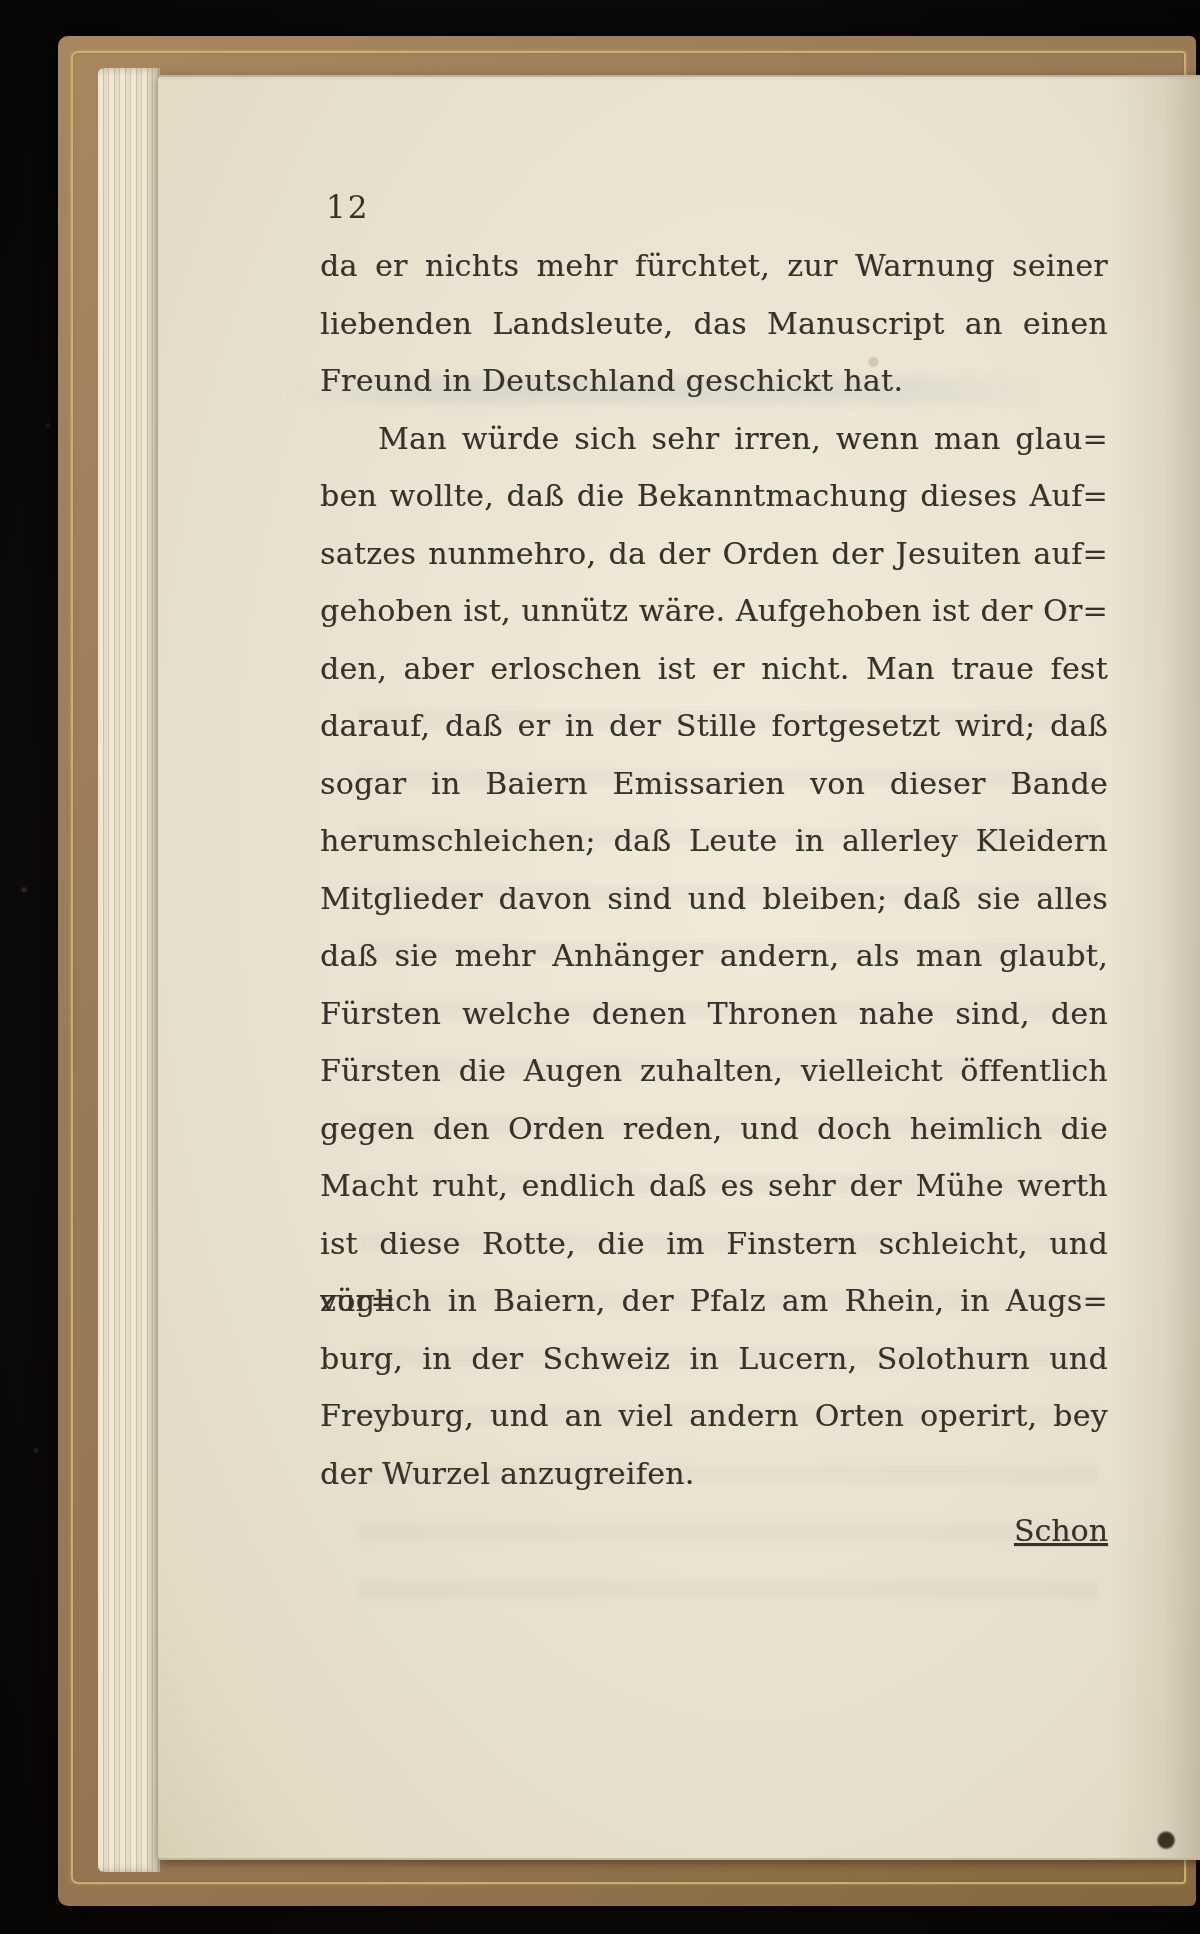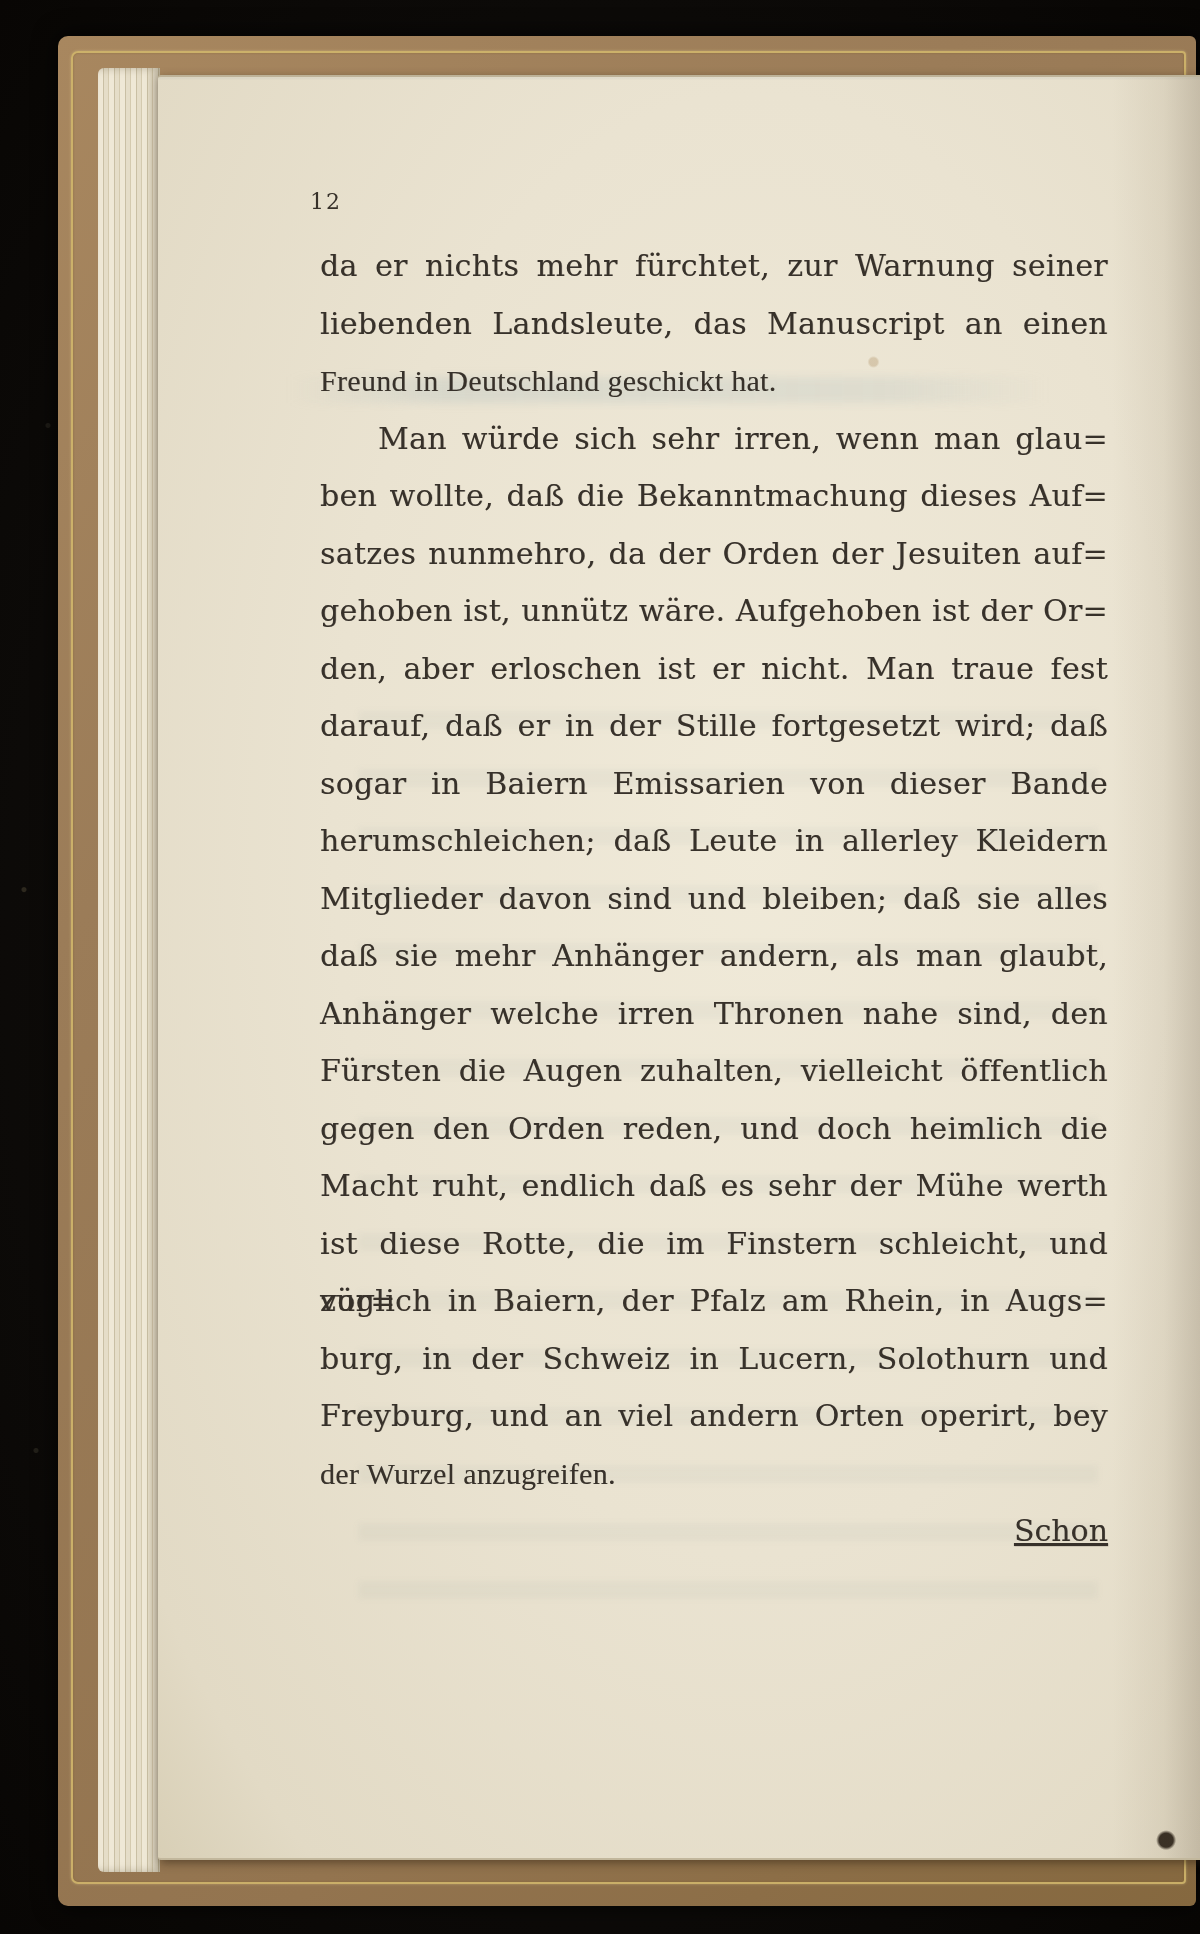--- a/index.html
+++ b/index.html
@@ -127,23 +127,23 @@
       rgba(45,32,18,0.42) 82%,
       rgba(20,14,8,0.65) 89%,
       rgba(20,14,8,0.25) 91%,
       rgba(236,229,212,0.95) 94%,
       rgba(196,183,152,0.9) 100%);
     pointer-events: none;
   }
 
   .folio {
     position: absolute;
-    left: 152px;
+    left: 168px;
     top: 112px;
-    font-size: 22px;
+    font-size: 31px;
     letter-spacing: 2px;
     color: #37312a;
   }
 
   .text-block {
     position: absolute;
     left: 162px;
     top: 160px;
     width: 788px;
     color: #37312a;
@@ -155,21 +155,20 @@
     font-size: 30px;
     white-space: normal;
     text-align: justify;
     text-align-last: justify;
     letter-spacing: 0.3px;
     text-shadow: 0.4px 0.4px 0 rgba(55,49,42,0.35);
   }
   .line.last {
     text-align: left;
     text-align-last: left;
-    font-family: Liberation Serif, serif;
   }
   .line.indent {
     padding-left: 58px;
   }
 
   .catchword {
     height: 57.5px;
     line-height: 57.5px;
     font-size: 30px;
     text-align: right;
@@ -197,21 +196,21 @@
           <div class="line indent">Man würde sich sehr irren, wenn man glau=</div>
           <div class="line">ben wollte, daß die Bekanntmachung dieses Auf=</div>
           <div class="line">satzes nunmehro, da der Orden der Jesuiten auf=</div>
           <div class="line">gehoben ist, unnütz wäre. Aufgehoben ist der Or=</div>
           <div class="line">den, aber erloschen ist er nicht. Man traue fest</div>
           <div class="line">darauf, daß er in der Stille fortgesetzt wird; daß</div>
           <div class="line">sogar in Baiern Emissarien von dieser Bande</div>
           <div class="line">herumschleichen; daß Leute in allerley Kleidern</div>
           <div class="line">Mitglieder davon sind und bleiben; daß sie alles</div>
           <div class="line">daß sie mehr Anhänger andern, als man glaubt,</div>
-          <div class="line">Anhänger welche irren Thronen nahe sind, den</div>
+          <div class="line">Fürsten welche denen Thronen nahe sind, den</div>
           <div class="line">Fürsten die Augen zuhalten, vielleicht öffentlich</div>
           <div class="line">gegen den Orden reden, und doch heimlich die</div>
           <div class="line">Macht ruht, endlich daß es sehr der Mühe werth</div>
           <div class="line">ist diese Rotte, die im Finstern schleicht, und vor=</div>
           <div class="line">züglich in Baiern, der Pfalz am Rhein, in Augs=</div>
           <div class="line">burg, in der Schweiz in Lucern, Solothurn und</div>
           <div class="line">Freyburg, und an viel andern Orten operirt, bey</div>
           <div class="line last">der Wurzel anzugreifen.</div>
           <div class="catchword">Schon</div>
         </div>

